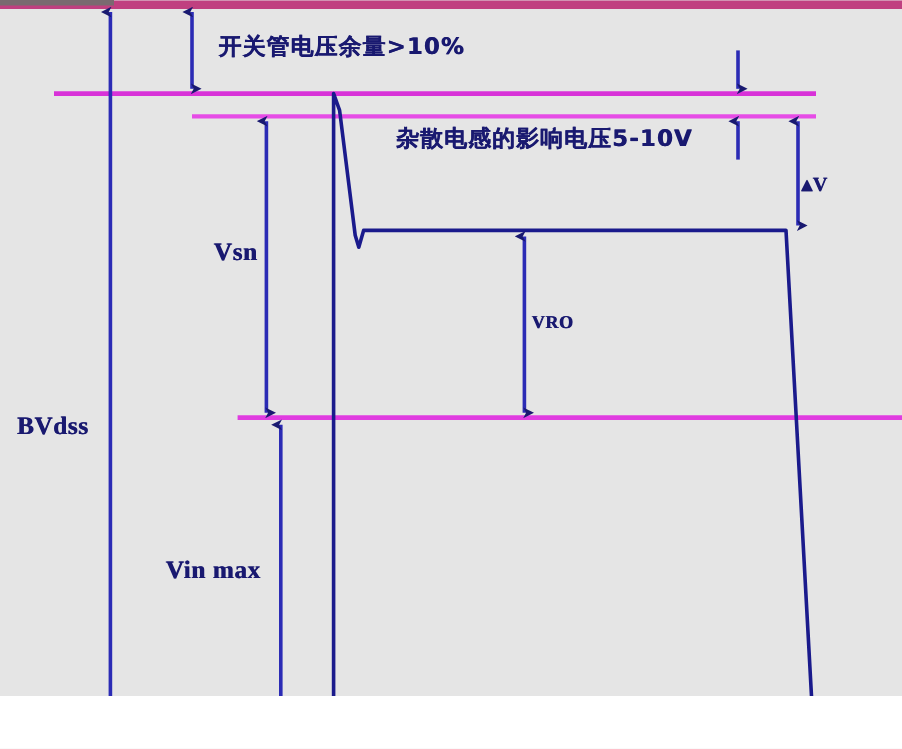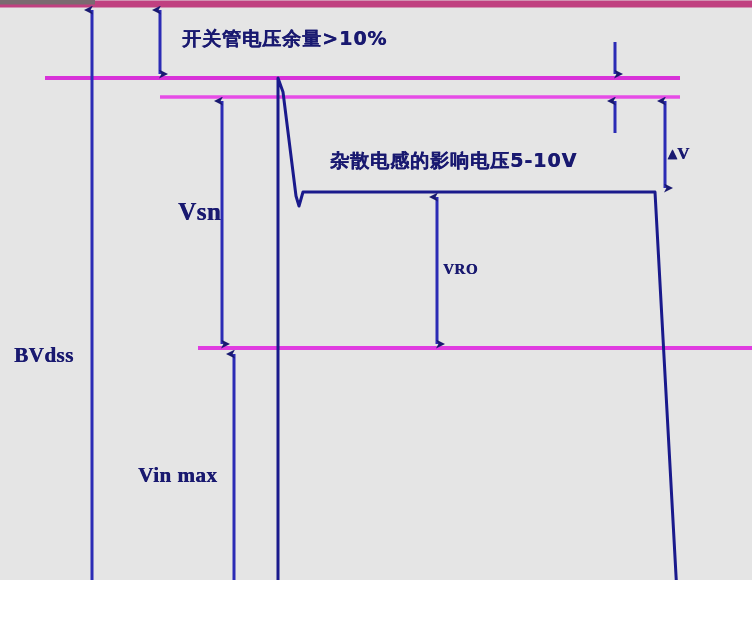--- a/index.html
+++ b/index.html
@@ -41,31 +41,30 @@
   }
   #label-margin {
     left: 182px;
     top: 26px;
     font-size: 19px;
   }
   #label-stray {
     left: 330px;
     top: 103px;
     font-size: 19px;
-    margin-top: 45px;
   }
   #label-deltav {
     left: 668px;
     top: 143px;
     font-size: 17px;
   }
   #label-vsn {
     left: 178px;
     top: 198px;
-    font-size: 25px;
+    font-size: 21px;
   }
   #label-vro {
     left: 443px;
     top: 261px;
     font-size: 15px;
     text-align: center;
   }
   #label-bvdss {
     left: 14px;
     top: 343px;

